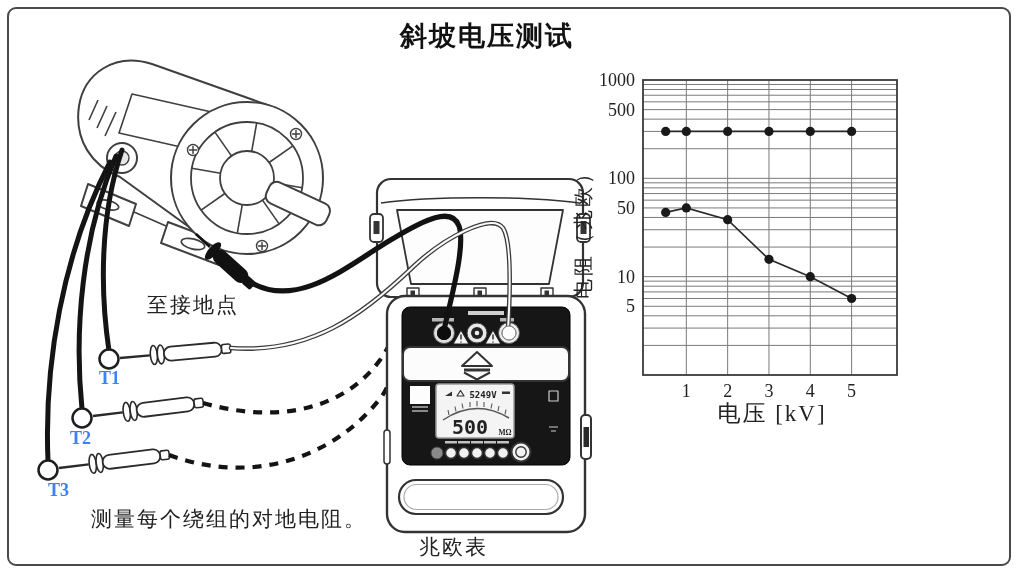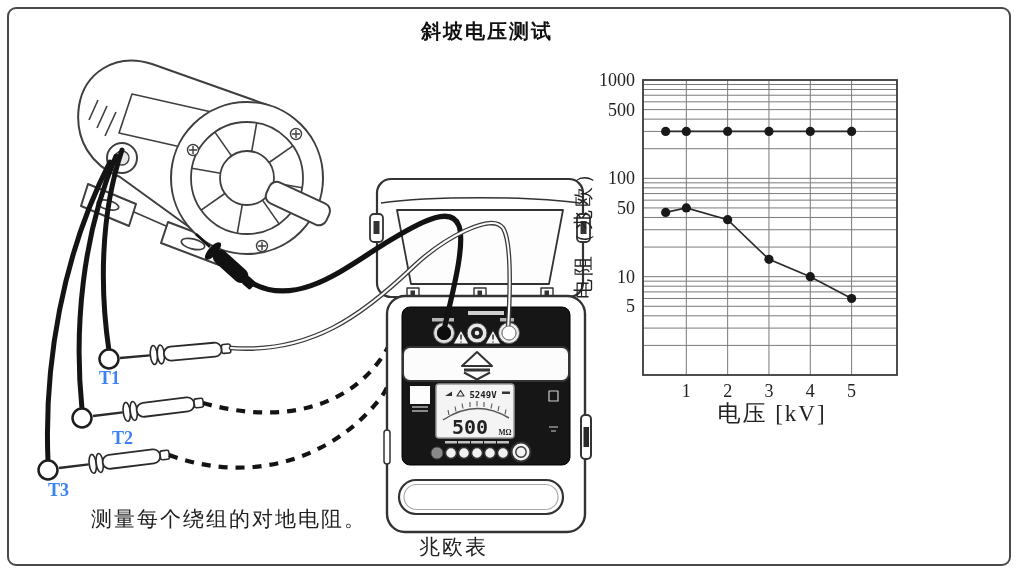--- a/index.html
+++ b/index.html
@@ -4,21 +4,21 @@
 <style>
   html,body{margin:0;padding:0;background:#fff;}
   #stage{
     position:relative;width:1019px;height:577px;background:#ffffff;overflow:hidden;
     font-family:"Liberation Serif","DejaVu Serif",serif;color:#1e1e1e;
   }
   #art{position:absolute;left:0;top:0;}
   .lbl{position:absolute;white-space:nowrap;}
   .title{
     font-family:"Liberation Sans","DejaVu Sans",sans-serif;
-    font-weight:bold;font-size:20px;letter-spacing:2px;color:#111;
+    font-weight:bold;font-size:27px;letter-spacing:2px;color:#111;
   }
   .cjk{font-size:21px;letter-spacing:2px;color:#222;}
   .tlabel{font-weight:bold;font-size:18px;color:#3b82f6;}
   .anno{
     position:absolute;width:100px;font-size:21px;line-height:31px;
     letter-spacing:3px;color:#1c1c1c;white-space:normal;word-break:break-all;
   }
   svg text{font-family:"Liberation Serif","DejaVu Serif",serif;fill:#222;}
   .lcdnum{font-family:"DejaVu Sans Mono","Liberation Mono",monospace;font-weight:bold;}
 </style>
@@ -294,23 +294,24 @@
         <circle cx="768.9669421487604" cy="259.351026192858" r="4.6" fill="#191919"></circle>
         <circle cx="810.2892561983472" cy="276.66666666666663" r="4.6" fill="#191919"></circle>
         <circle cx="851.611570247934" cy="298.481793712275" r="4.6" fill="#191919"></circle>
       </g>
   <text x="772" y="421" text-anchor="middle" font-size="23" letter-spacing="2">电压 [kV]</text>
   <text x="590" y="230" text-anchor="middle" font-size="20" letter-spacing="3" transform="rotate(-90 590 230)">电阻（兆欧）</text>
 </svg>
 
 <div class="lbl title" style="left:487px;top:18px;transform:translateX(-50%);">斜坡电压测试</div>
 
+<div class="lbl cjk" style="left:147px;top:291px;">至接地点</div>
 
 <div class="lbl tlabel" style="left:99px;top:368px;">T1</div>
-<div class="lbl tlabel" style="left:70px;top:428px;margin-left:42px;">T2</div>
+<div class="lbl tlabel" style="left:70px;top:428px;">T2</div>
 <div class="lbl tlabel" style="left:48px;top:480px;">T3</div>
 
 <div class="lbl cjk" style="left:84px;top:505px;margin-left:7px;">测量每个绕组的对地电阻。</div>
 
 <div class="lbl cjk" style="left:419px;top:533px;">兆欧表</div>
 
 
 </div>
 
 </body></html>

